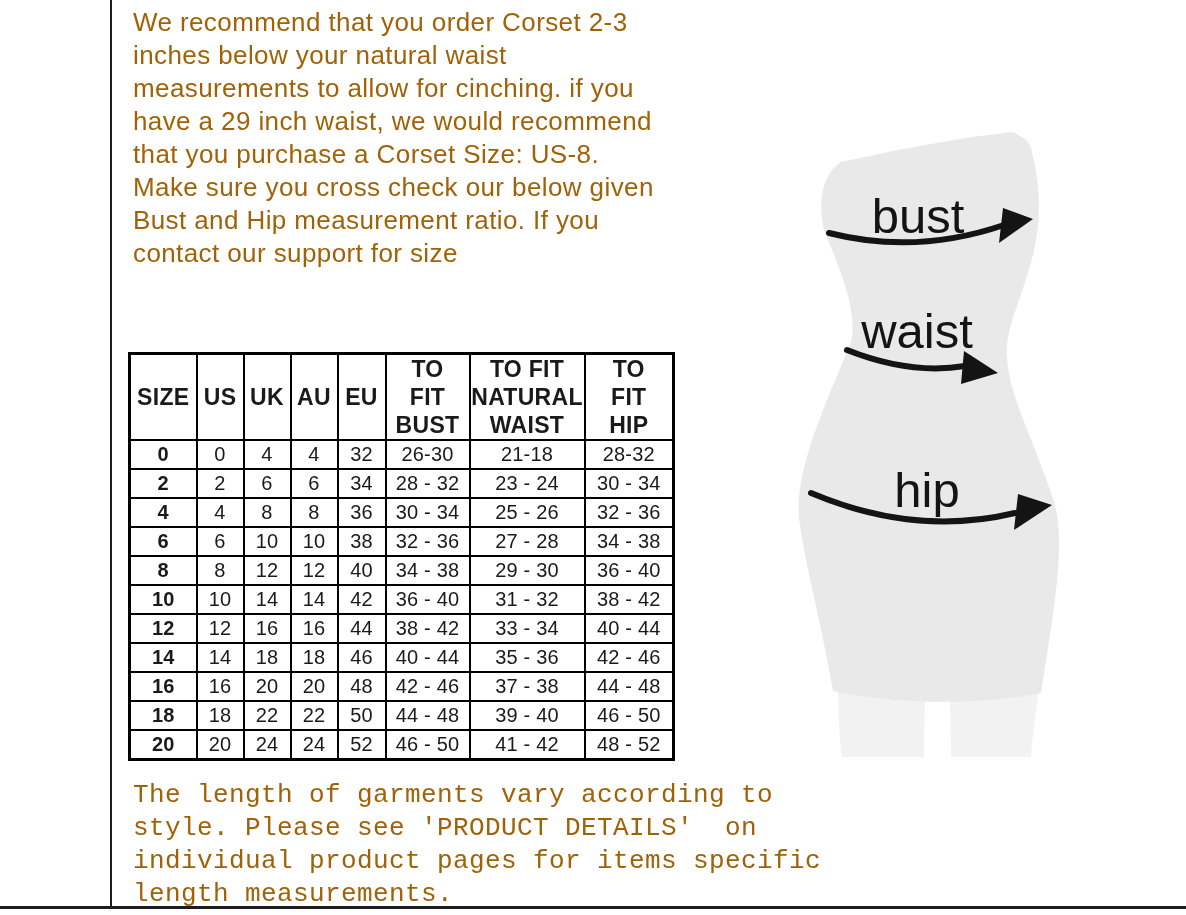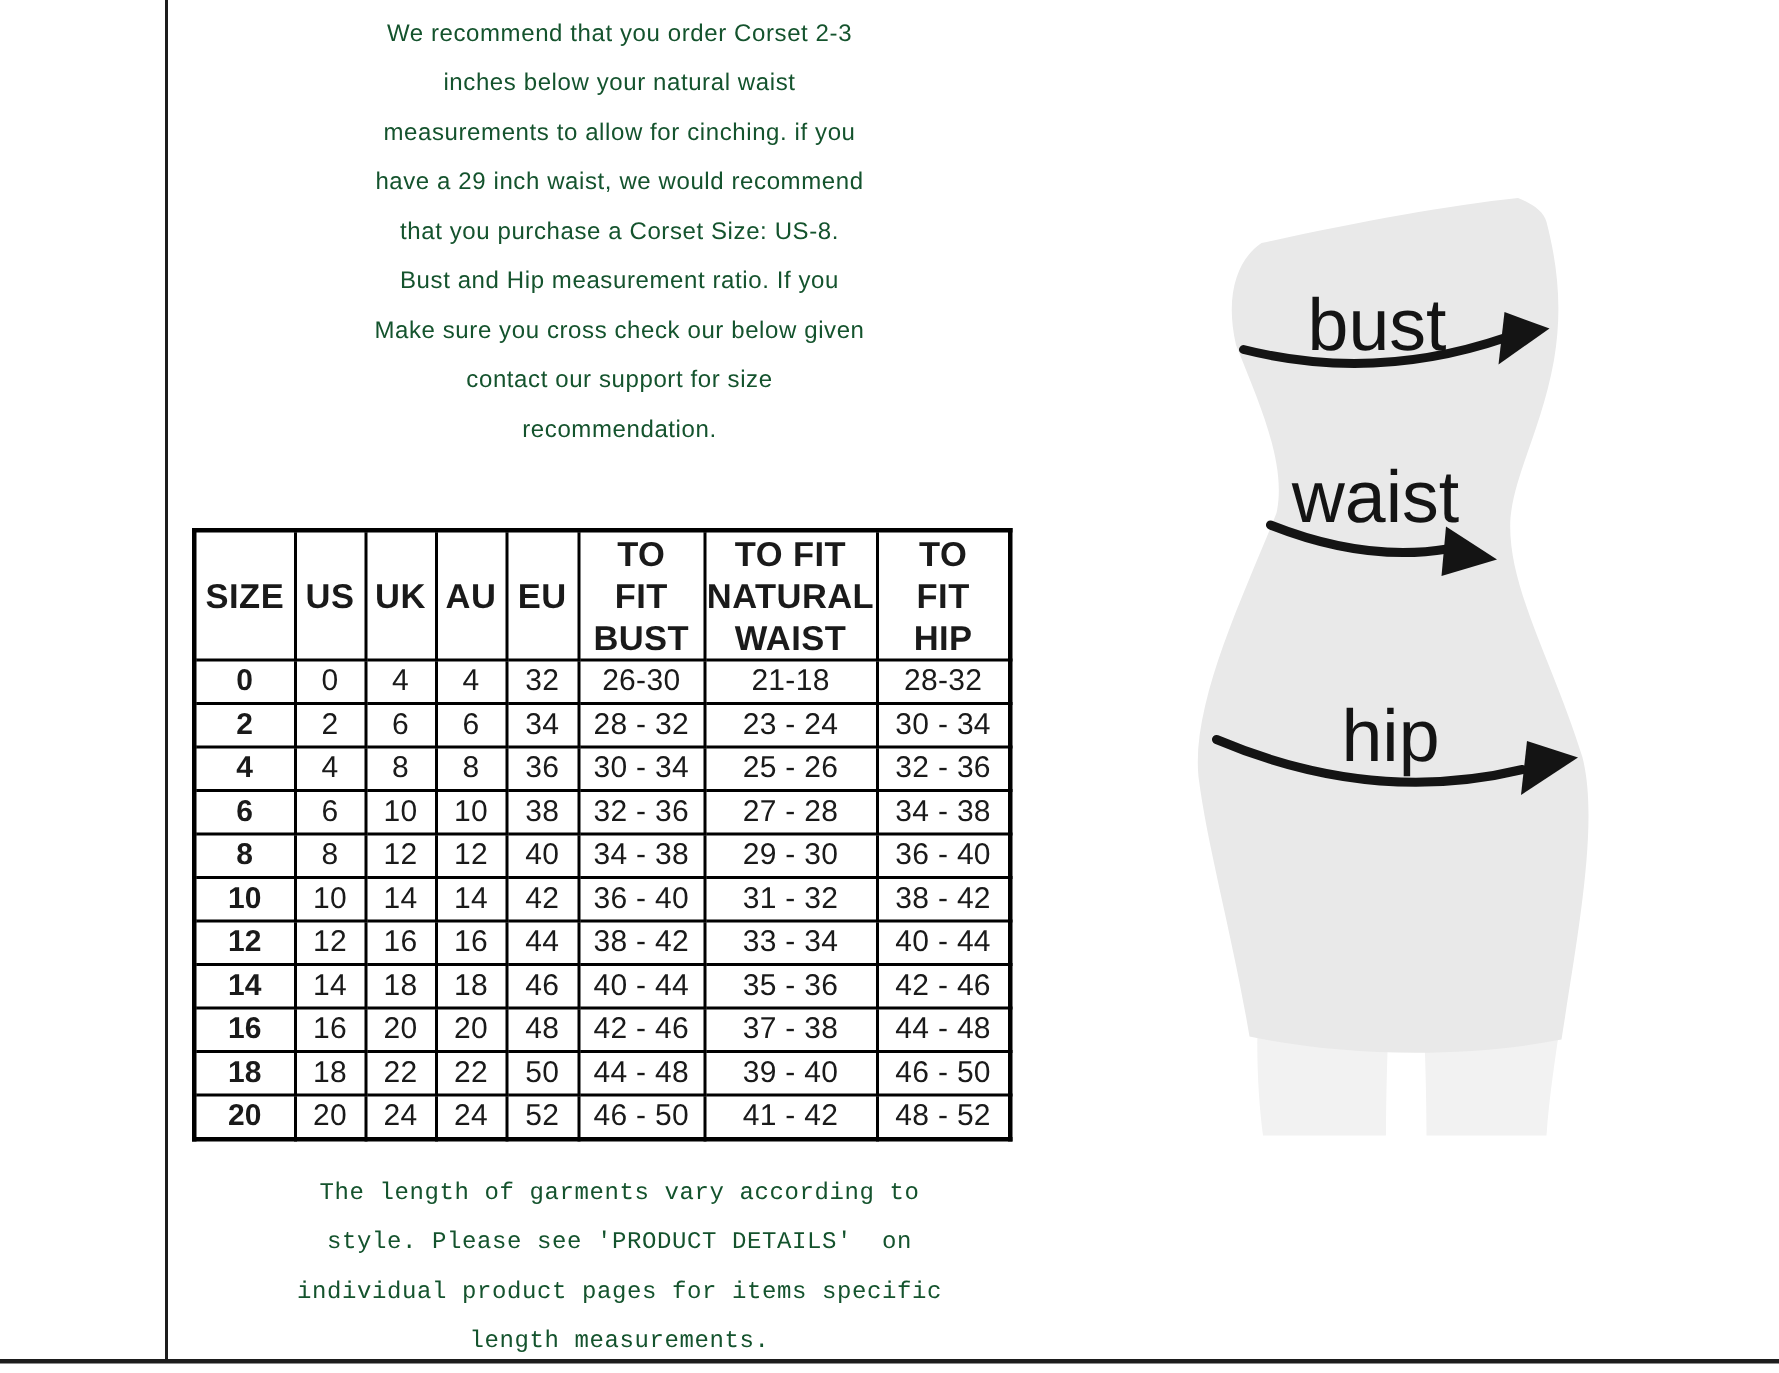--- a/index.html
+++ b/index.html
@@ -11,22 +11,22 @@
     color:#161616;
     overflow:hidden;
   }
   .vrule{position:absolute;left:110px;top:0;width:2px;height:907px;background:#1d1d1d;}
   .hrule-bottom{position:absolute;left:0;top:906px;width:1186px;height:3px;background:#1d1d1d;}
 
   .textblock{position:absolute;left:133px;width:560px;}
   .intro-block{top:6px;}
   .footer-block{top:779px;font-family:Liberation Mono, monospace;}
   .text-line{
-    font-size:16px;line-height:33px;letter-spacing:0.4px;
-    white-space:pre;color:#14532d;text-align:center;
+    font-size:26px;line-height:33px;letter-spacing:0.4px;
+    white-space:pre;color:#a16207;
   }
 
   table.size-table{
     position:absolute;left:128px;top:352px;
     border-collapse:collapse;table-layout:fixed;
     border:3px solid #000;
   }
   .size-table th,.size-table td{
     border:2px solid #000;
     text-align:center;vertical-align:middle;
@@ -54,24 +54,23 @@
 
   <div class="vrule"></div>
   <div class="hrule-bottom"></div>
 
   <div class="textblock intro-block">
       <div class="text-line">We recommend that you order Corset 2-3</div>
       <div class="text-line">inches below your natural waist</div>
       <div class="text-line">measurements to allow for cinching. if you</div>
       <div class="text-line">have a 29 inch waist, we would recommend</div>
       <div class="text-line">that you purchase a Corset Size: US-8.</div>
+      <div class="text-line">Make sure you cross check our below given</div>
       <div class="text-line">Bust and Hip measurement ratio. If you</div>
-      <div class="text-line">Make sure you cross check our below given</div>
       <div class="text-line">contact our support for size</div>
-      <div class="text-line">recommendation.</div>
     </div>
 
   <table class="size-table">
     <colgroup>
       <col style="width:67px">
         <col style="width:47px">
         <col style="width:47px">
       <col style="width:47px">
         <col style="width:48px">
         <col style="width:84px">

